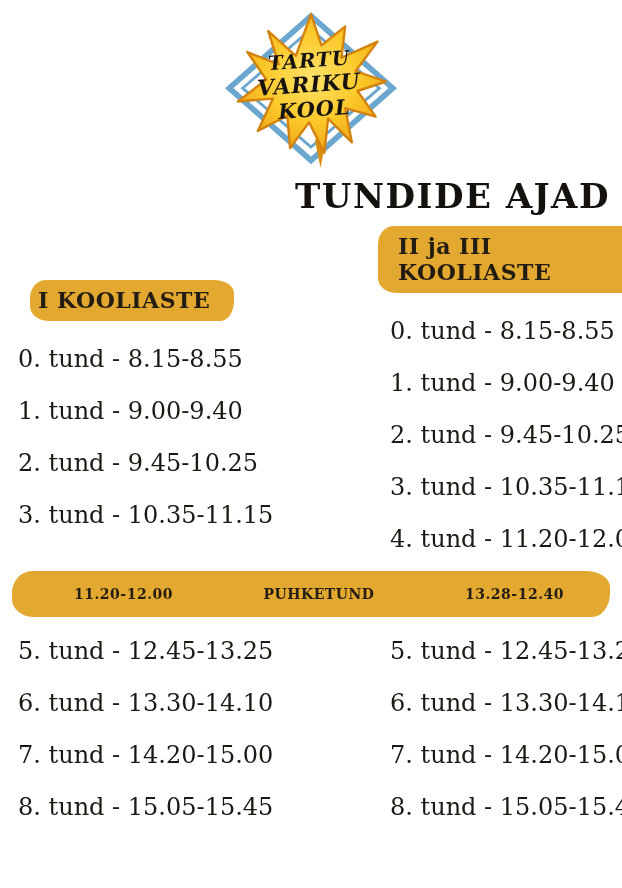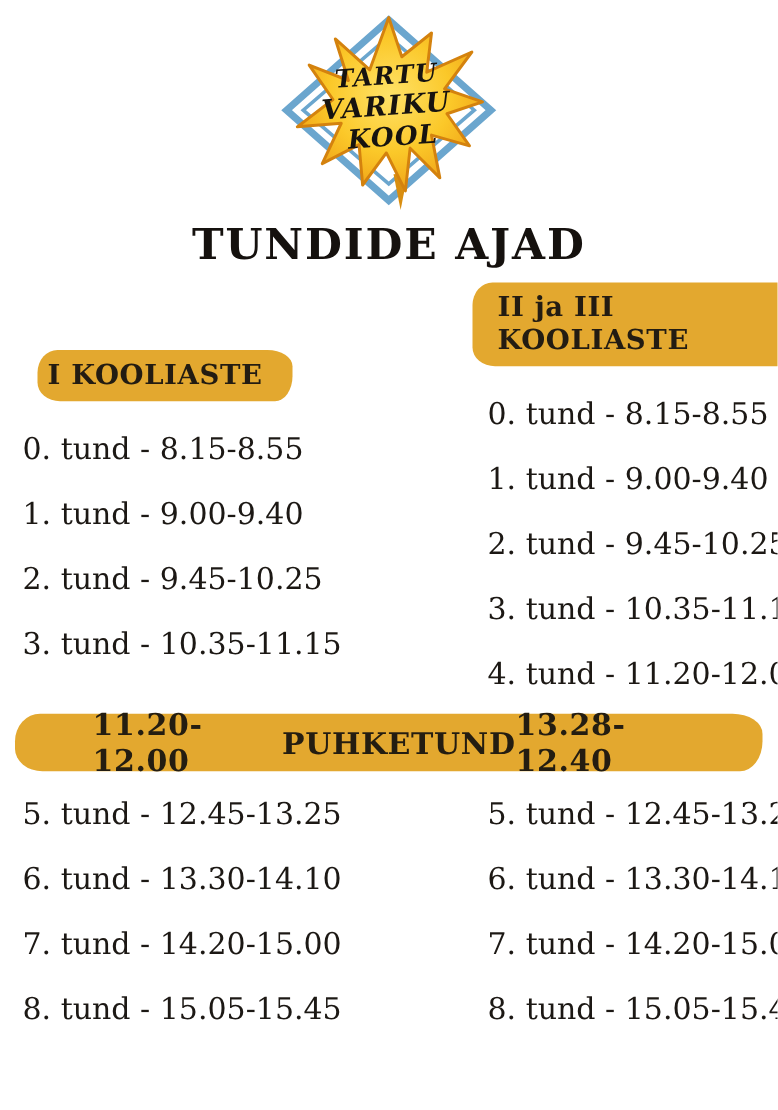--- a/index.html
+++ b/index.html
@@ -14,21 +14,21 @@
   html,body{background:var(--background);}
   body{
     width:622px;height:888px;overflow:hidden;
     font-family:"DejaVu Serif", serif;
     color:var(--text-dark);
   }
   .page{width:622px;height:888px;padding:12px 12px 8px 12px;position:relative;}
   .logo-wrap{display:flex;justify-content:center;}
   .logo-wrap svg{display:block;}
   h1.title{
-    text-align:center;
+    text-align:right;
     font-size:34px;
     font-weight:700;
     letter-spacing:1.5px;
     margin-top:6px;
     color:#15110e;
   }
   .cols{display:flex;}
   .cols.top{margin-top:10px;}
   .cols.bottom{margin-top:8px;}
   .col-left{width:366px;flex:0 0 366px;}
@@ -55,21 +55,21 @@
     display:flex;align-items:center;
     font-size:24px;
     color:#1c1814;
     white-space:nowrap;
   }
   .band{
     margin-top:6px;
     height:46px;
     display:flex;align-items:center;justify-content:space-between;
     padding:0 46px 0 62px;
-    font-size:24px;font-weight:700;
+    font-size:14px;font-weight:700;
     color:#241d11;
     border-radius:20px 24px 18px 22px / 22px 16px 24px 18px;
   }
   .band span{letter-spacing:0.5px;}
   .logo-text{
     font-family:"DejaVu Serif", serif;
     font-style:italic;
     font-weight:700;
     fill:#171310;
   }

